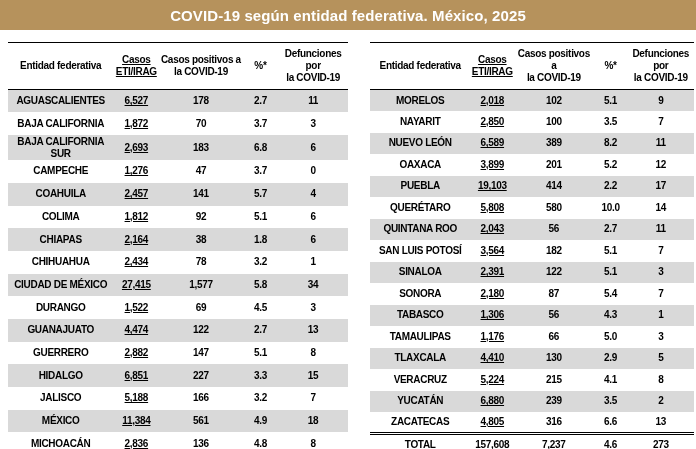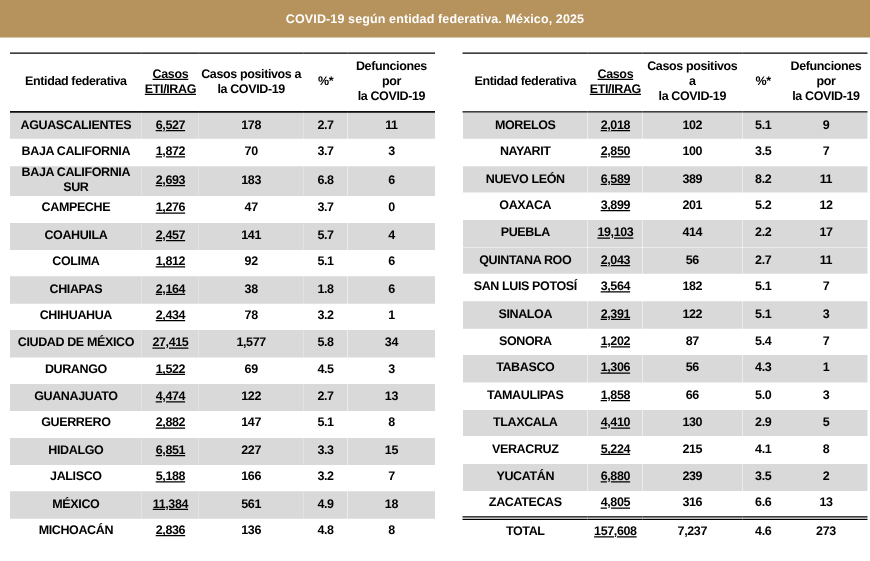--- a/index.html
+++ b/index.html
@@ -10,21 +10,21 @@
     font-family: "Liberation Sans", sans-serif;
     color: #000;
     overflow: hidden;
   }
   .title-bar {
     width: 696px; height: 30px;
     background: var(--title-bg, #B6925C);
     display: flex; align-items: center; justify-content: center;
   }
   .title-bar span {
-    color: #fff; font-weight: bold; font-size: 10px; letter-spacing: 0.1px;
+    color: #fff; font-weight: bold; font-size: 15px; letter-spacing: 0.1px;
   }
   .tables {
     display: flex;
     padding: 12px 2px 0 8px;
     gap: 22px;
   }
   table.covid-table {
     border-collapse: collapse;
     table-layout: fixed;
   }
@@ -238,20 +238,27 @@
             <td>5.2</td>
             <td>12</td>
           </tr>
           <tr class="alt">
             <td>PUEBLA</td>
             <td>19,103</td>
             <td>414</td>
             <td>2.2</td>
             <td>17</td>
           </tr>
+          <tr>
+            <td>QUERÉTARO</td>
+            <td>5,808</td>
+            <td>580</td>
+            <td>10.0</td>
+            <td>14</td>
+          </tr>
           <tr class="alt">
             <td>QUINTANA ROO</td>
             <td>2,043</td>
             <td>56</td>
             <td>2.7</td>
             <td>11</td>
           </tr>
           <tr>
             <td>SAN LUIS POTOSÍ</td>
             <td>3,564</td>
@@ -261,35 +268,35 @@
           </tr>
           <tr class="alt">
             <td>SINALOA</td>
             <td>2,391</td>
             <td>122</td>
             <td>5.1</td>
             <td>3</td>
           </tr>
           <tr>
             <td>SONORA</td>
-            <td>1,202</td>
+            <td>2,180</td>
             <td>87</td>
             <td>5.4</td>
             <td>7</td>
           </tr>
           <tr class="alt">
             <td>TABASCO</td>
             <td>1,306</td>
             <td>56</td>
             <td>4.3</td>
             <td>1</td>
           </tr>
           <tr>
             <td>TAMAULIPAS</td>
-            <td>1,858</td>
+            <td>1,176</td>
             <td>66</td>
             <td>5.0</td>
             <td>3</td>
           </tr>
           <tr class="alt">
             <td>TLAXCALA</td>
             <td>4,410</td>
             <td>130</td>
             <td>2.9</td>
             <td>5</td>

